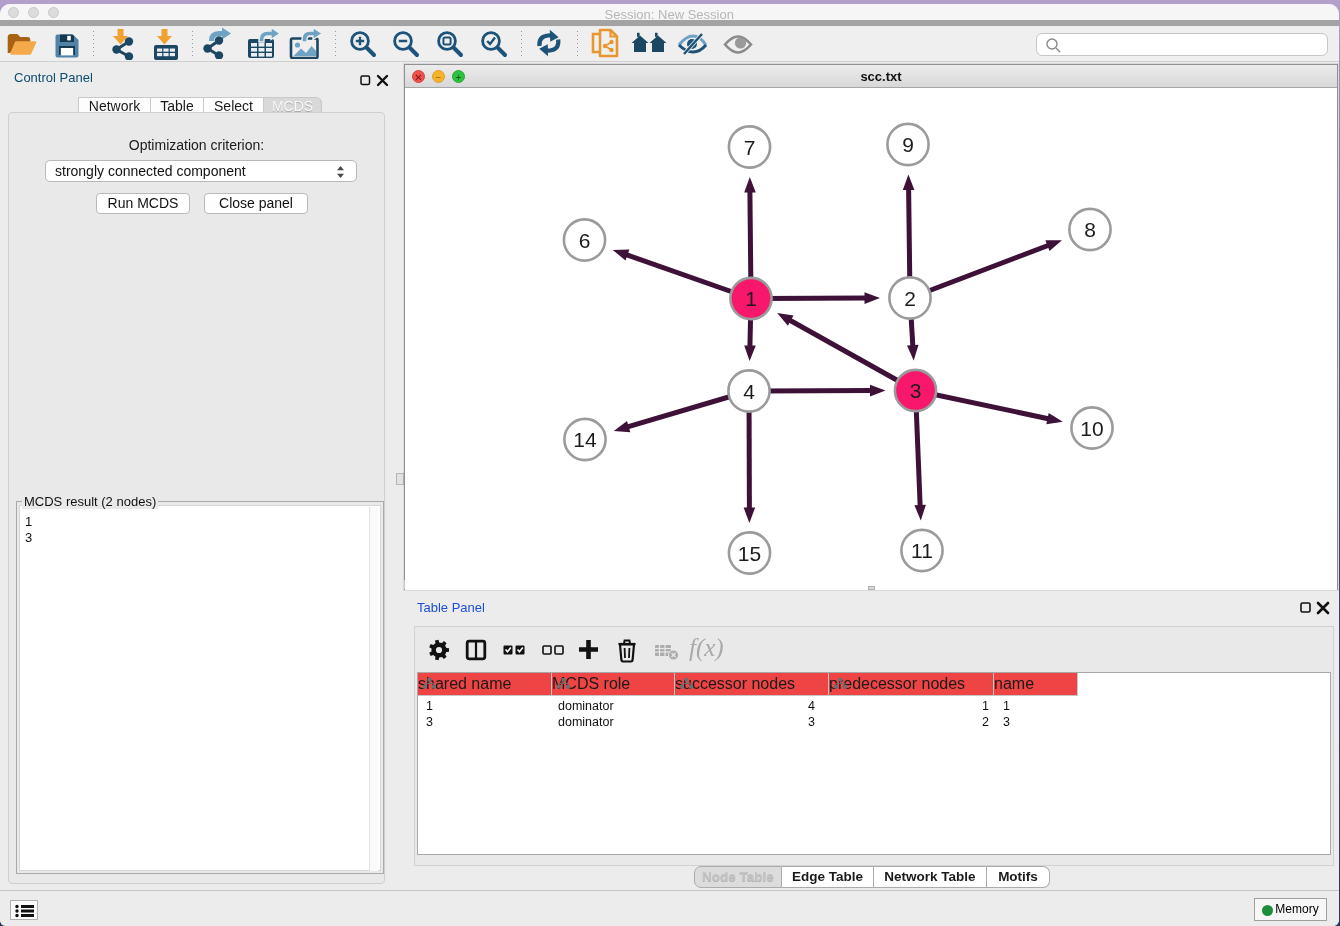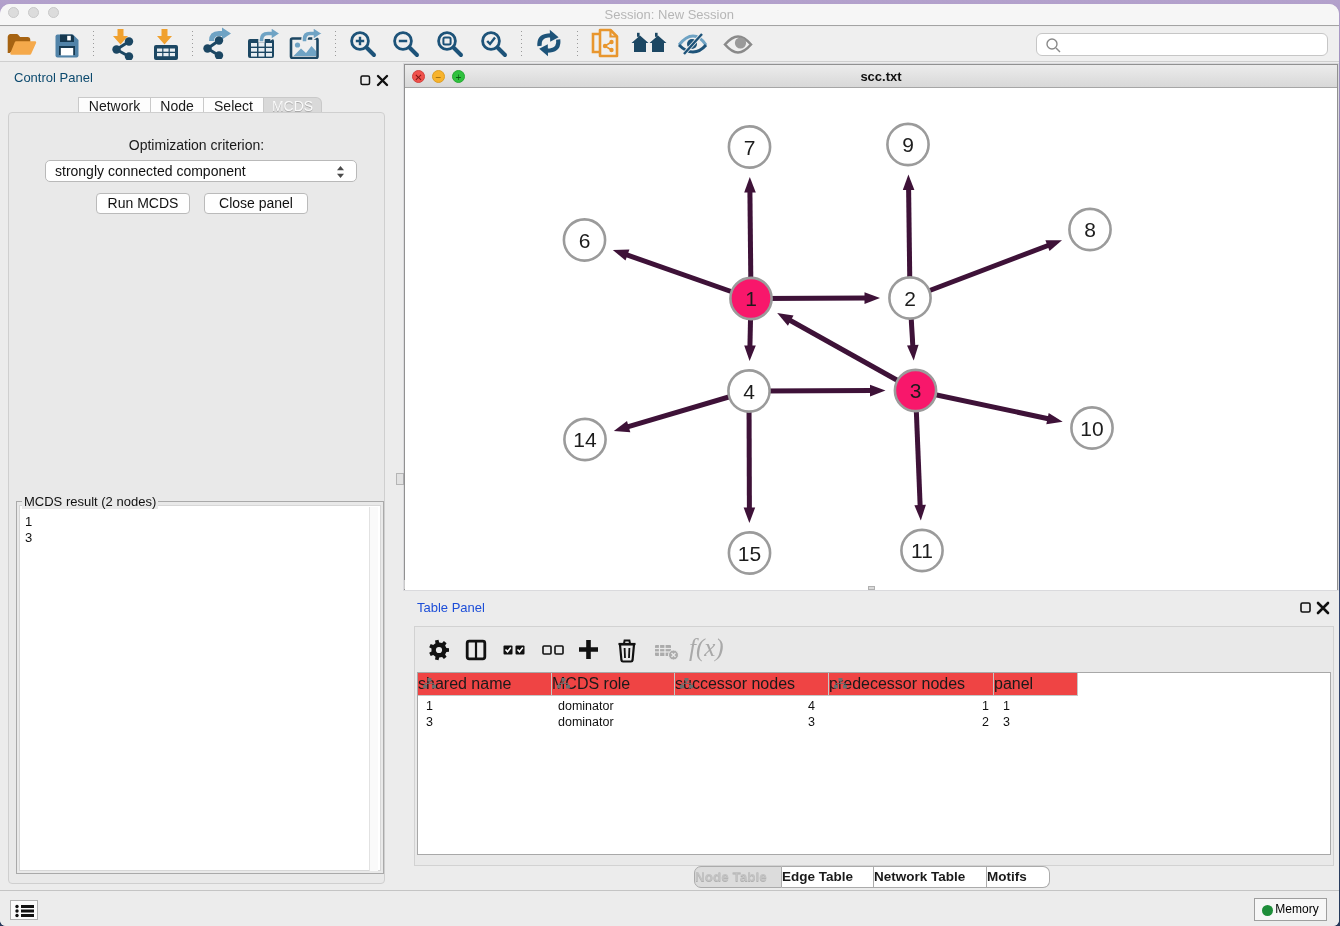--- a/index.html
+++ b/index.html
@@ -1,18 +1,18 @@
 <!DOCTYPE html>
 <html><head><meta charset="utf-8">
 <style>
 *{margin:0;padding:0;box-sizing:border-box}
 html,body{width:1340px;height:926px;overflow:hidden}
 body{font-family:"Liberation Sans",sans-serif;background:linear-gradient(180deg,#b3a1cc 0px,#8d81b2 130px,#3d4f7e 420px,#26395b 926px);position:relative}
 #win{position:absolute;left:0;top:4px;width:1338.5px;height:922px;background:#ececec;border-radius:10px 10px 6px 6px;overflow:hidden}
-#titlebar{position:absolute;left:0;top:0;width:100%;height:22px;background:#f6f6f6;border-bottom:1px solid #a3a3a3}
+#titlebar{position:absolute;left:0;top:0;width:100%;height:22px;background:#f6f6f6;border-bottom:6px solid #a3a3a3}
 .tl{position:absolute;top:3px;width:11px;height:11px;border-radius:50%;background:#dcdcdc;border:1px solid #c8c8c8}
 #wtitle{position:absolute;top:3px;left:0;width:100%;text-align:center;font-size:13px;color:#b6b6b6}
 #toolbar{position:absolute;left:0;top:23px;width:100%;height:35px;background:#efefef;border-bottom:1px solid #cfcfcf}
 .tdiv{position:absolute;top:4px;height:28px;width:1px;background-image:linear-gradient(#9b9b9b 33%,rgba(0,0,0,0) 0%);background-size:1px 4px}
 #searchbox{position:absolute;left:1036px;top:6px;width:292px;height:23px;background:#fff;border:1px solid #c6c6c6;border-radius:6px}
 
 #cptitle{position:absolute;left:14px;top:66px;font-size:13px;color:#0c4a6e}
 #cpbox{position:absolute;left:8px;top:108px;width:377px;height:772px;background:#e9e9e9;border:1px solid #cfcfcf;border-radius:4px}
 .cptab{position:absolute;top:93px;height:17px;background:#fdfdfd;border:1px solid #c9c9c9;font-size:14px;color:#1a1a1a;text-align:center;line-height:16px}
 #opt{position:absolute;left:0;top:24px;width:100%;text-align:center;font-size:14px;color:#1a1a1a}
@@ -27,21 +27,21 @@
 #ntitle{position:absolute;top:4px;left:10px;width:100%;text-align:center;font-size:13px;color:#111;font-weight:bold}
 .tl2{position:absolute;top:5px;width:13px;height:13px;border-radius:50%;font-size:10px;line-height:13px;text-align:center}
 #canvas{position:absolute;left:0;top:24px;width:932px;height:501px;background:#fff;overflow:hidden}
 
 #tptitle{position:absolute;left:417px;top:596px;font-size:13px;color:#1d4ed8}
 #tpbox{position:absolute;left:414px;top:622px;width:920px;height:240px;background:#e9e9e9;border:1px solid #d2d2d2;border-radius:0}
 #ttable{position:absolute;left:2px;top:45px;width:914px;height:183px;background:#fff;border:1px solid #a8a8a8}
 .th{position:absolute;top:0;height:22px;background:#ef4444;border-right:1px solid #c6c6c6;font-size:16px;color:#1a1a1a;text-align:left;line-height:22px}
 .thb{position:absolute;left:0;top:22px;width:660px;height:1px;background:#c6c6c6}
 .cell{position:absolute;font-size:12.5px;color:#111;height:16px;line-height:16px}
-.btab{position:absolute;top:862px;height:22px;background:#fff;border:1px solid #ababab;font-size:13.5px;font-weight:bold;color:#1a1a1a;line-height:20px}
+.btab{position:absolute;top:862px;height:22px;background:#fff;border:1px solid #ababab;font-size:13.5px;font-weight:bold;color:#1a1a1a;text-align:center;line-height:20px}
 #statusbar{position:absolute;left:0;top:886px;width:100%;height:40px;background:#ececec;border-top:1px solid #c4c4c4}
 #memb{position:absolute;right:12px;top:7px;width:73px;height:23px;background:#f7f7f7;border:1px solid #9f9f9f;font-size:12px;line-height:21px;text-align:center;padding-left:14px}
 #listb{position:absolute;left:10px;top:9px;width:28px;height:20px;background:#fbfbfb;border:1px solid #b0b0b0}
 </style></head><body>
 <div id="win">
 <div id="titlebar">
  <div class="tl" style="left:8px"></div>
       <div class="tl" style="left:28px"></div>
       <div class="tl" style="left:48px"></div>
  <div id="wtitle">Session: New Session</div>
@@ -192,21 +192,21 @@
 </div>
 
 <div id="cptitle">Control Panel</div>
 <svg width="12" height="12" style="position:absolute;left:360px;top:71px">
       <rect x="1" y="1" width="8.5" height="8.5" rx="1.5" fill="none" stroke="#111" stroke-width="1.5"></rect>
     </svg>
 <svg width="14" height="14" style="position:absolute;left:376px;top:70px">
       <path d="M2 2 L11 11 M11 2 L2 11" stroke="#111" stroke-width="2.4" stroke-linecap="round"></path>
     </svg>
 <div class="cptab" style="left:78px;width:73px">Network</div>
-<div class="cptab" style="left:151px;width:53px;border-left:none">Node</div>
+<div class="cptab" style="left:151px;width:53px;border-left:none">Table</div>
 <div class="cptab" style="left:204px;width:60px;border-left:none">Select</div>
 <div class="cptab" style="left:264px;width:58px;background:#d9d9d9;color:#fafafa;text-shadow:0 1px 0 #aaa;border-radius:0 6px 0 0;border-left:none">MCDS</div>
 <div id="cpbox">
  <div id="opt">Optimization criterion:</div>
  <div id="dd">strongly connected component
    <svg width="9" height="14" style="position:absolute;right:11px;top:4px">
           <path d="M1 5.2 L4.5 1 L8 5.2 Z" fill="#4a4a4a"></path>
           <path d="M1 8.8 L4.5 13 L8 8.8 Z" fill="#4a4a4a"></path>
         </svg>
  </div>
@@ -369,21 +369,21 @@
             <path d="M6.5 3.4 V5.4 M2 7 V5.4 H11 V7" stroke="#6e6e6e" fill="none"></path>
           </svg>successor nodes</div>
    <div class="th" style="left:411px;width:165px"><svg width="13" height="12" style="position:absolute;left:5px;top:5px">
             <g fill="#6e6e6e">
               <rect x="4.5" y="0" width="4" height="3.4"></rect>
               <rect x="0" y="7" width="4" height="3.4"></rect>
               <rect x="9" y="7" width="4" height="3.4"></rect>
             </g>
             <path d="M6.5 3.4 V5.4 M2 7 V5.4 H11 V7" stroke="#6e6e6e" fill="none"></path>
           </svg>predecessor nodes</div>
-   <div class="th" style="left:576px;width:84px">panel</div>
+   <div class="th" style="left:576px;width:84px">name</div>
    <div class="thb"></div>
    <div class="cell" style="left:8px;top:25px">1</div>
    <div class="cell" style="left:140px;top:25px">dominator</div>
    <div class="cell" style="left:257px;top:25px;width:140px;text-align:right">4</div>
    <div class="cell" style="left:411px;top:25px;width:160px;text-align:right">1</div>
    <div class="cell" style="left:585px;top:25px">1</div>
    <div class="cell" style="left:8px;top:41px">3</div>
    <div class="cell" style="left:140px;top:41px">dominator</div>
    <div class="cell" style="left:257px;top:41px;width:140px;text-align:right">3</div>
    <div class="cell" style="left:411px;top:41px;width:160px;text-align:right">2</div>

